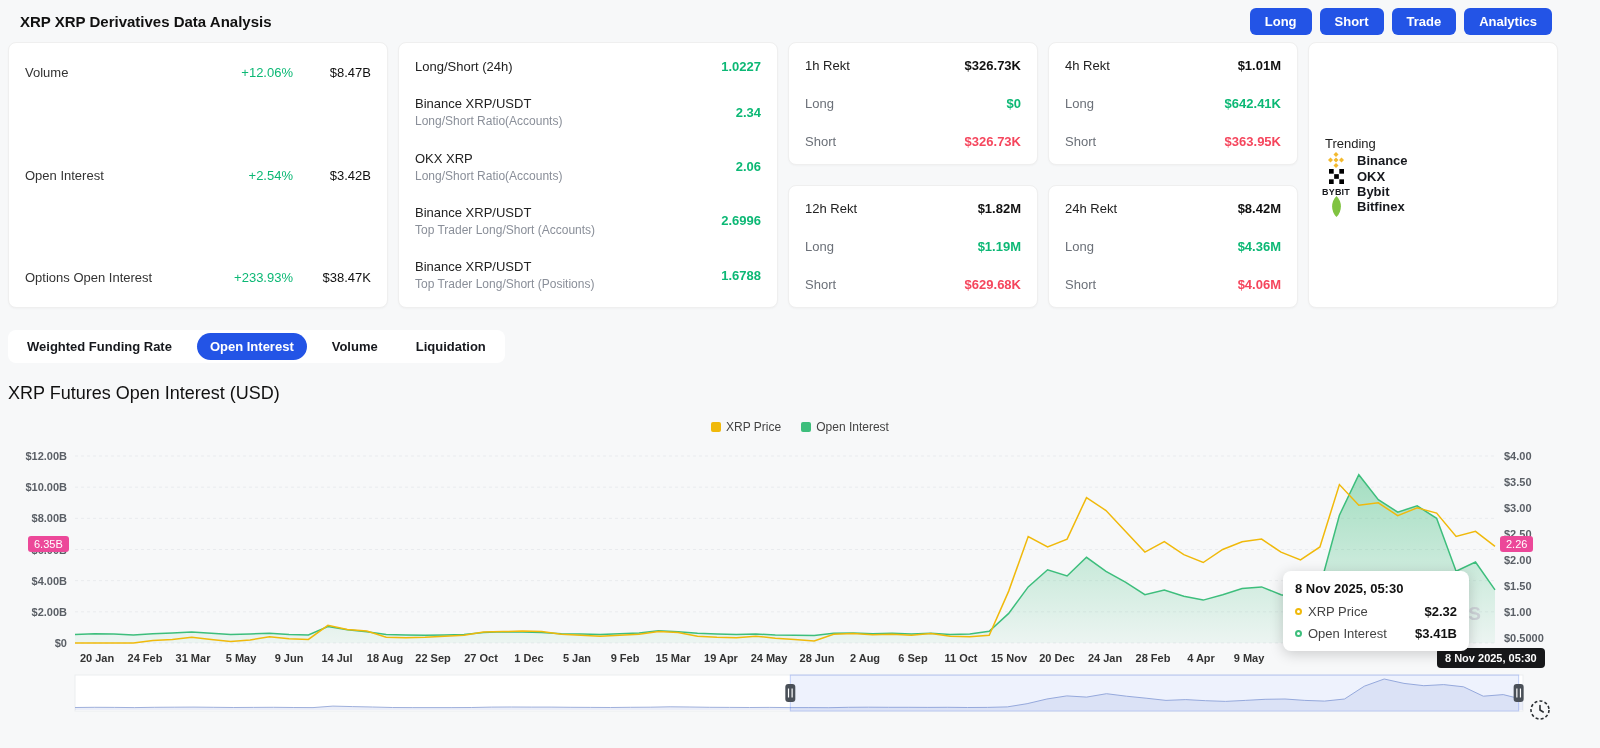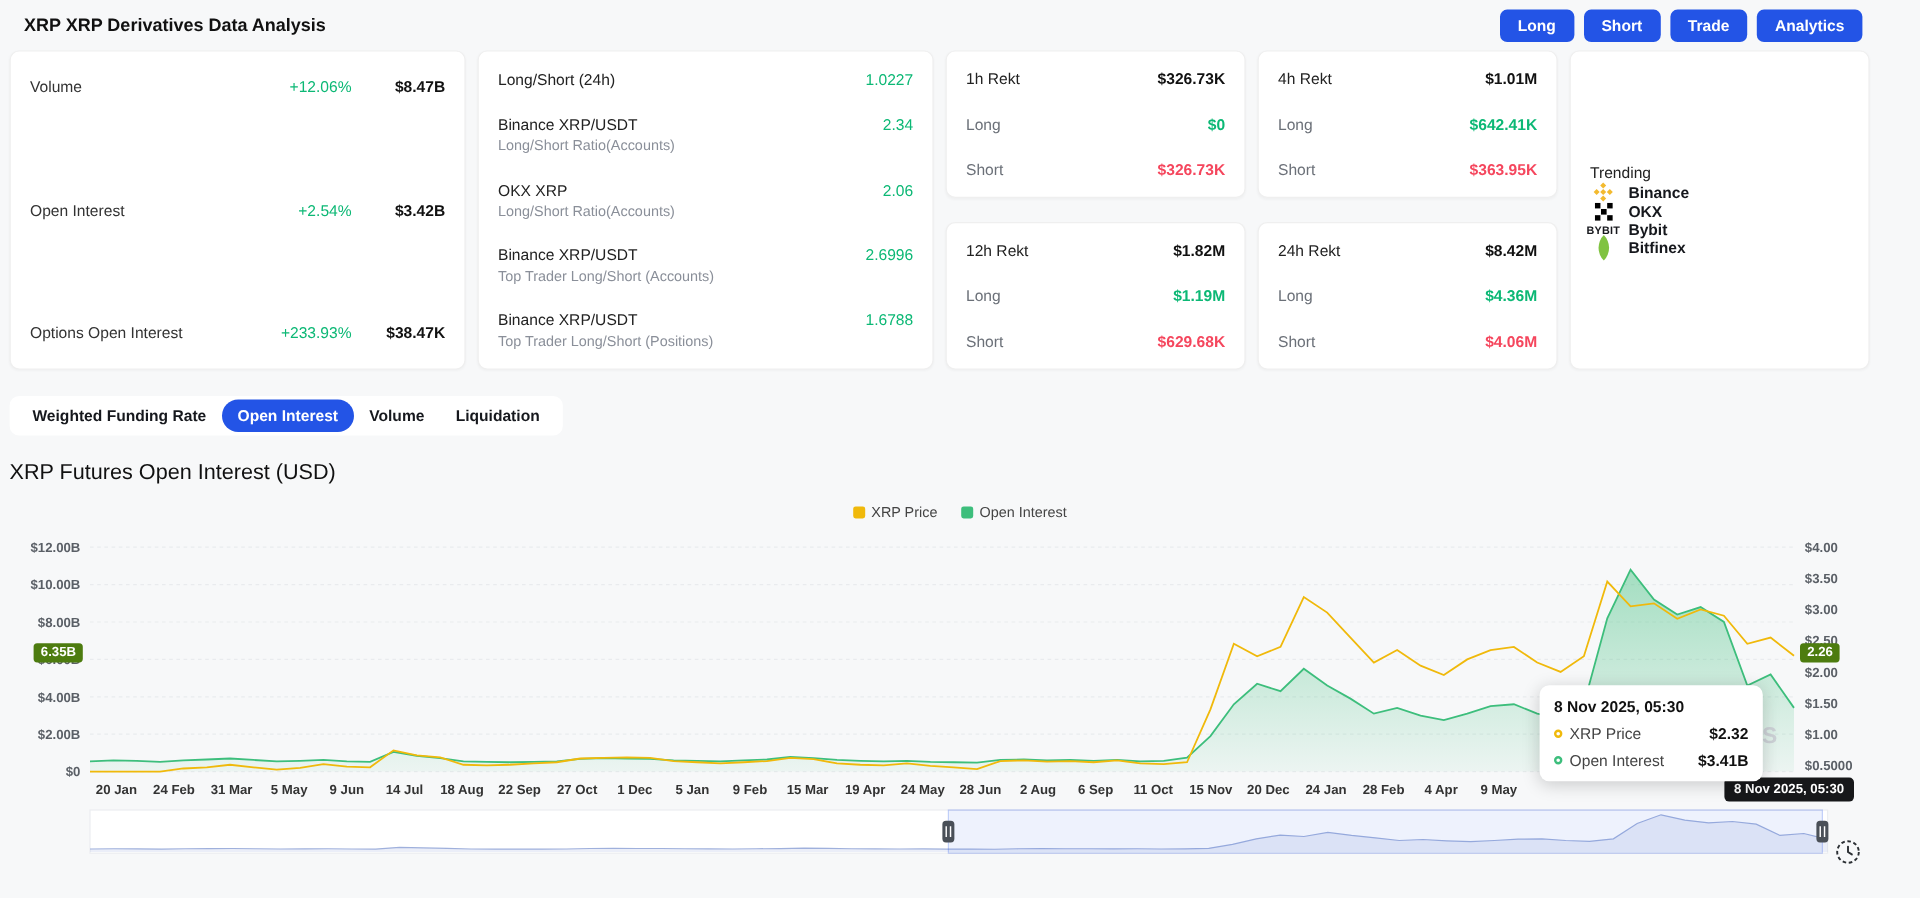--- a/index.html
+++ b/index.html
@@ -11,57 +11,57 @@
   .topbar h1{font-size:15px;font-weight:700;color:#111}
   .topbar-actions{display:flex;gap:8px}
   .btn{background:#2354E6;color:#fff;font-weight:700;font-size:13px;border:none;border-radius:6px;padding:6px 15px;cursor:pointer;font-family:inherit}
   
   .cards{display:flex;gap:10px;padding:0 8px;height:266px;margin-top:4px}
   .card{background:#fff;border:1px solid #efefef;border-radius:8px;box-shadow:0 1px 2px rgba(0,0,0,0.03)}
   .stats-card{width:380px;padding:22px 16px;display:flex;flex-direction:column;justify-content:space-between}
   .stat-row{display:flex;align-items:center;font-size:13px}
   .stat-label{flex:1;color:#333}
   .stat-change{width:96px;text-align:right;color:#0CB875}
-  .stat-value{width:78px;text-align:right;font-weight:700;color:#111}
+  .stat-value{width:78px;text-align:right;font-weight:400;color:#111}
   .ratio-card{width:380px;padding:16px 16px;display:flex;flex-direction:column;justify-content:space-between}
-  .ratio-row{display:flex;justify-content:space-between}
+  .ratio-row{display:flex;align-items:center;justify-content:space-between}
   .ratio-main{font-size:13px;color:#222}
   .ratio-sub{font-size:12px;color:#8a8f99;margin-top:3px}
   .ratio-sub:empty{display:none}
-  .ratio-value{color:#0CB875;font-size:13px;font-weight:400}
+  .ratio-value{color:#0CB875;font-size:13px;font-weight:700}
   .rekt-col{width:250px;display:flex;flex-direction:column;gap:20px}
   .rekt-card{flex:1;padding:15px 16px;display:flex;flex-direction:column;justify-content:space-between}
   .rekt-row{display:flex;justify-content:space-between;align-items:center;font-size:13px}
   .rekt-title{color:#222}
   .rekt-total{font-weight:700;color:#111}
   .rekt-sub{color:#6b7078}
   .val-green{color:#0CB875;font-weight:600}
   .val-red{color:#F5465D;font-weight:600}
   .trending-card{width:250px;padding:20px 16px;display:flex;flex-direction:column;justify-content:center}
   .trend-title{font-size:13px;color:#222}
   .trend-item{display:flex;align-items:center;gap:10px;font-size:13px;font-weight:700;color:#16181d;cursor:pointer}
   .trend-icon{width:22px;display:flex;align-items:center;justify-content:center}
   .bybit-text{font-size:9px;font-weight:800;letter-spacing:.2px;color:#17181d}
   .leaf{width:15px;height:15px;background:#80C341;border-radius:0 100% 0 100%;transform:rotate(45deg);display:inline-block}
   
-  .tabs{display:inline-flex;align-items:center;gap:0;background:#fff;border-radius:8px;padding:3px 6px;margin:22px 0 0 8px}
+  .tabs{display:inline-flex;align-items:center;gap:12px;background:#fff;border-radius:8px;padding:3px 6px;margin:22px 0 0 8px}
   .tab{padding:6px 13px;font-size:13px;font-weight:700;color:#16181d;border-radius:16px;cursor:pointer;white-space:nowrap}
   .tab.active{background:#2354E6;color:#fff}
   
   .chart-title{margin:20px 0 0 8px;font-size:18px;font-weight:400;color:#111}
   .legend{display:flex;justify-content:center;gap:20px;margin-top:16px;font-size:12px;color:#444}
   .legend-item{display:flex;align-items:center;gap:5px;cursor:pointer}
   .swatch{width:10px;height:10px;border-radius:2px;display:inline-block}
   .swatch.price{background:#F0B90B}
   .swatch.oi{background:#3DBE7C}
   .chart-area{position:relative;width:1472px;height:300px;margin-top:4px}
   #chart-svg{position:absolute;left:0;top:0}
   .axis-label{font-family:"Liberation Sans",sans-serif;font-size:11px;font-weight:600;fill:#5a5f66}
   .x-label{fill:#333}
-  .badge{position:absolute;background:#4d7c0f;color:#fff;font-size:11px;font-weight:700;padding:2px 6px;border-radius:3px;z-index:2}
+  .badge{position:absolute;background:#ec4899;color:#fff;font-size:11px;font-weight:400;padding:2px 6px;border-radius:3px;z-index:2}
   .badge-left{left:28px;top:98px}
   .badge-right{left:1500px;top:98px}
   .watermark{position:absolute;left:1356px;top:165px;font-size:19px;font-weight:700;letter-spacing:1.5px;color:#ccd1d6;z-index:1}
   .tooltip{position:absolute;left:1283px;top:133px;width:186px;background:#fff;border-radius:8px;box-shadow:0 3px 14px rgba(0,0,0,.18);padding:10px 12px;z-index:3;font-size:13px}
   .tt-title{font-weight:700;font-size:13px;color:#111;margin-bottom:8px}
   .tt-row{display:flex;align-items:center;margin-top:7px}
   .tt-dot{width:7px;height:7px;border-radius:50%;border:2px solid;margin-right:6px;flex:none}
   .tt-dot.price{border-color:#F0B90B}
   .tt-dot.oi{border-color:#3DBE7C}
   .tt-label{color:#444;flex:1}

